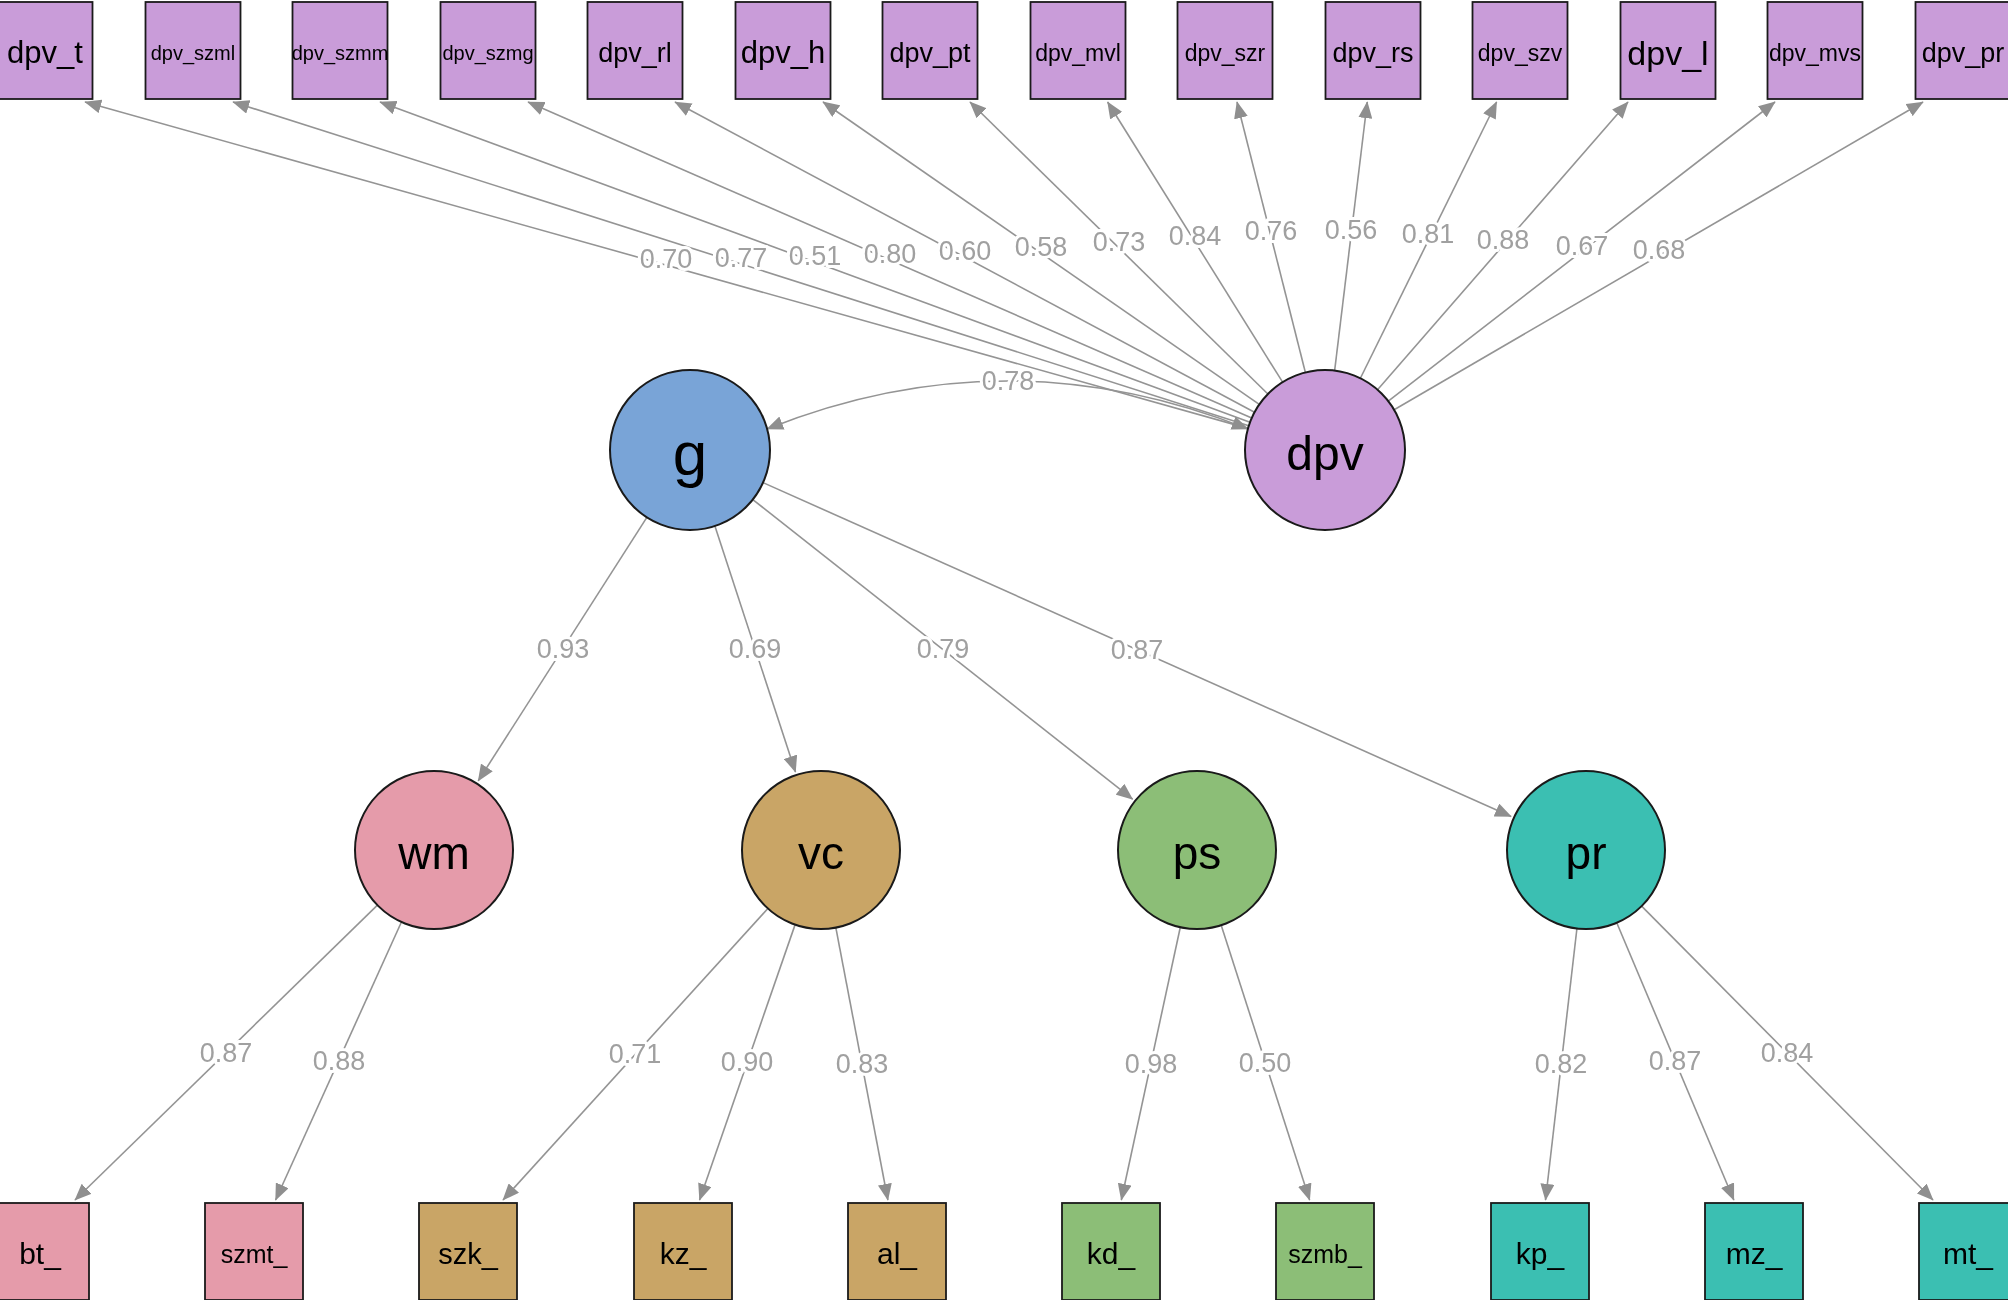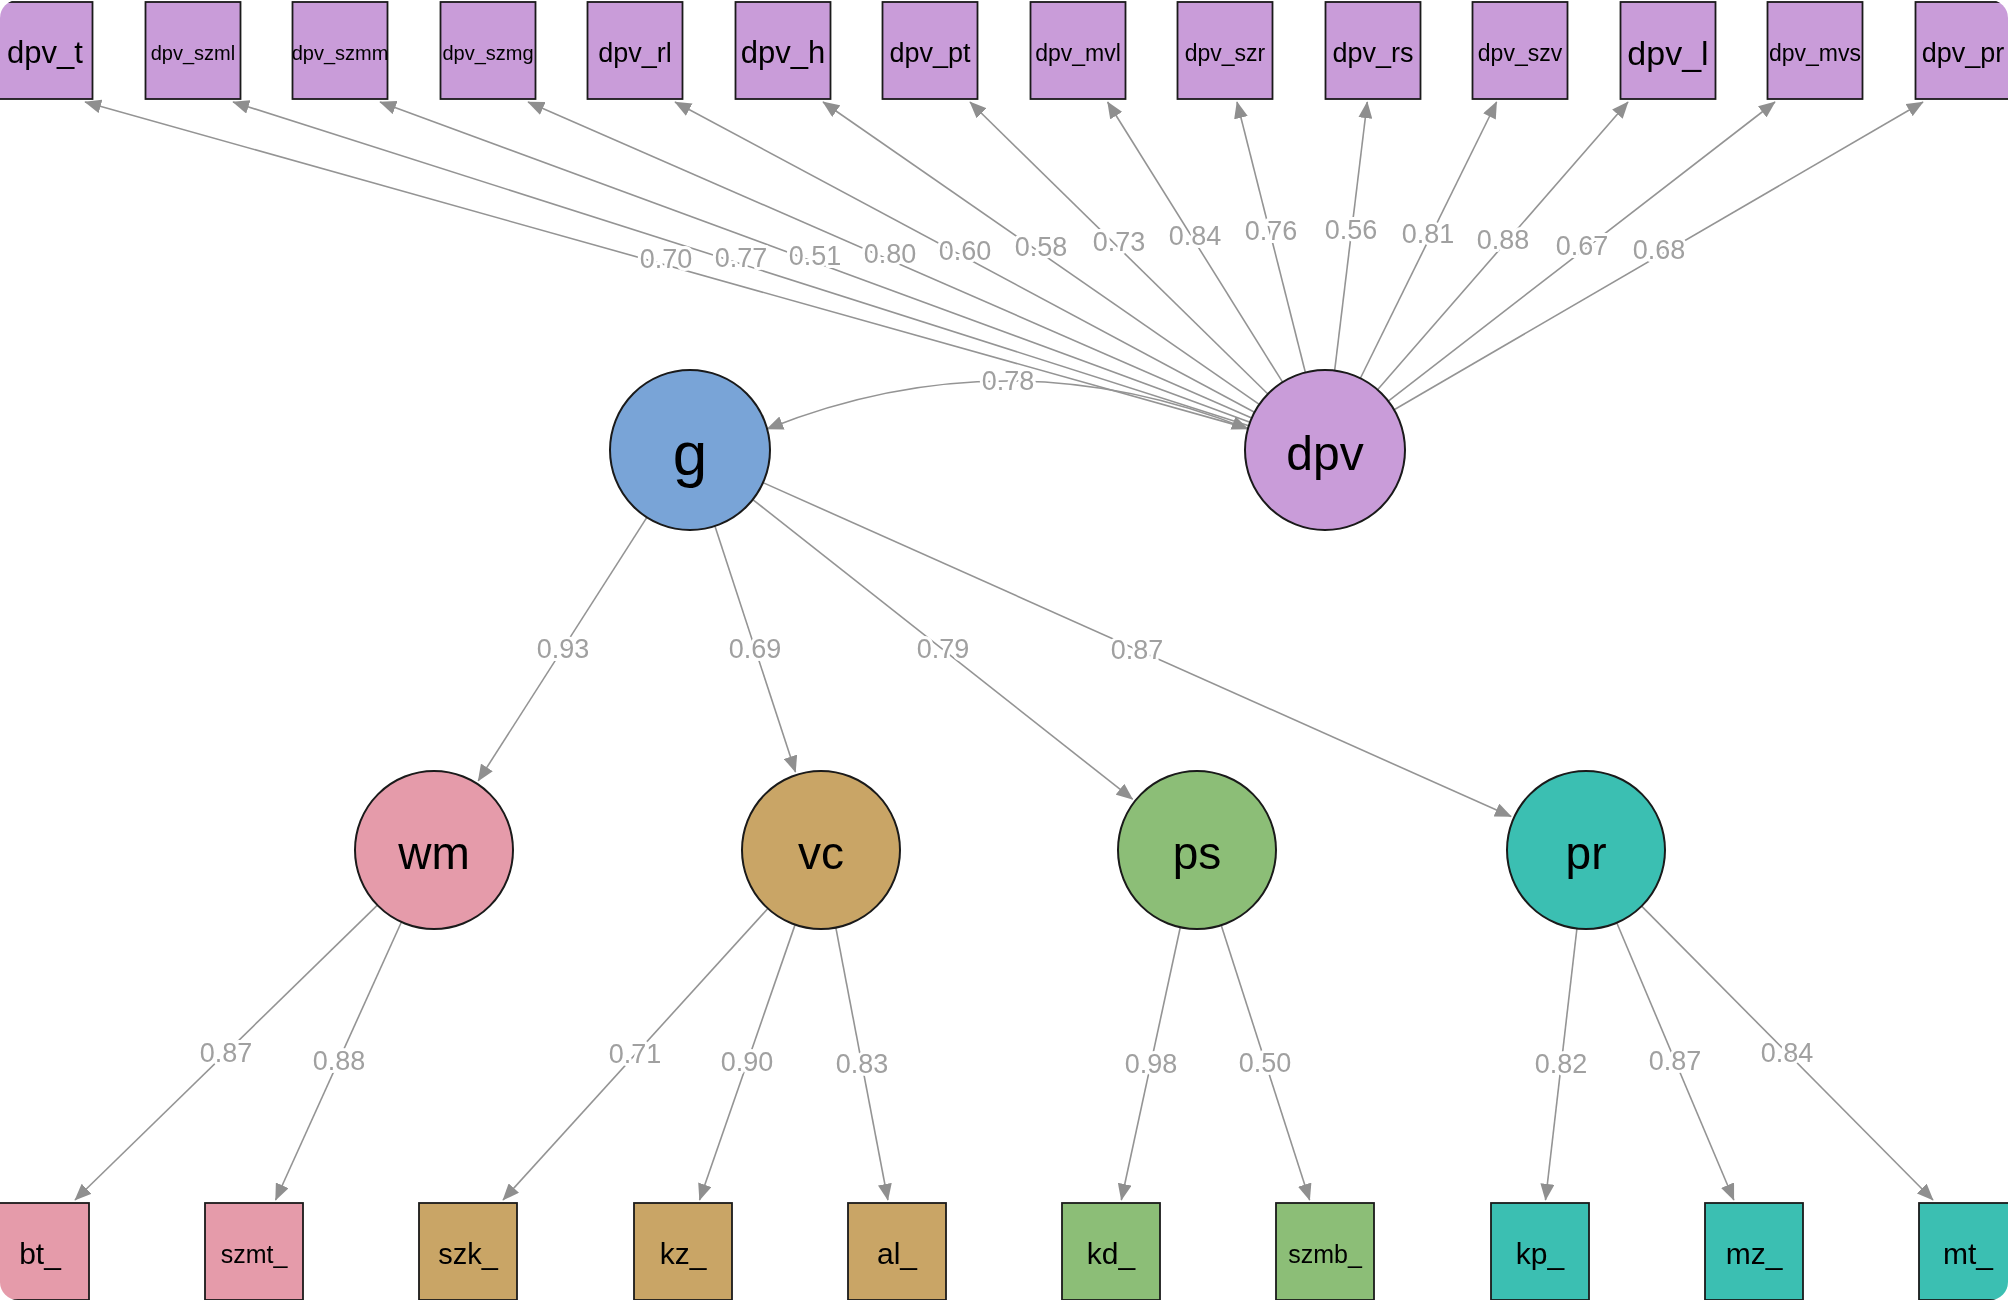--- a/index.html
+++ b/index.html
@@ -1,16 +1,16 @@
 <!DOCTYPE html>
 <html><head>
 <meta charset="utf-8">
 <style>
   html,body{margin:0;padding:0;background:#ffffff;}
-  #stage{width:2008px;height:1300px;position:relative;overflow:hidden;background:#ffffff;border-radius:18px;}
+  #stage{width:2008px;height:1300px;position:relative;overflow:hidden;background:#ffffff;}
   svg text{font-family:"Liberation Sans","DejaVu Sans",sans-serif;}
   .node-label{fill:#000000;}
   .loading-label{fill:#a0a0a0;paint-order:stroke;stroke:#ffffff;stroke-width:6px;stroke-linejoin:round;font-size:27px;}
 </style>
 </head>
 <body>
 
 <div id="stage">
   <svg id="diagram-svg" width="2008" height="1300" viewBox="0 0 2008 1300" xmlns="http://www.w3.org/2000/svg">
     <defs>

